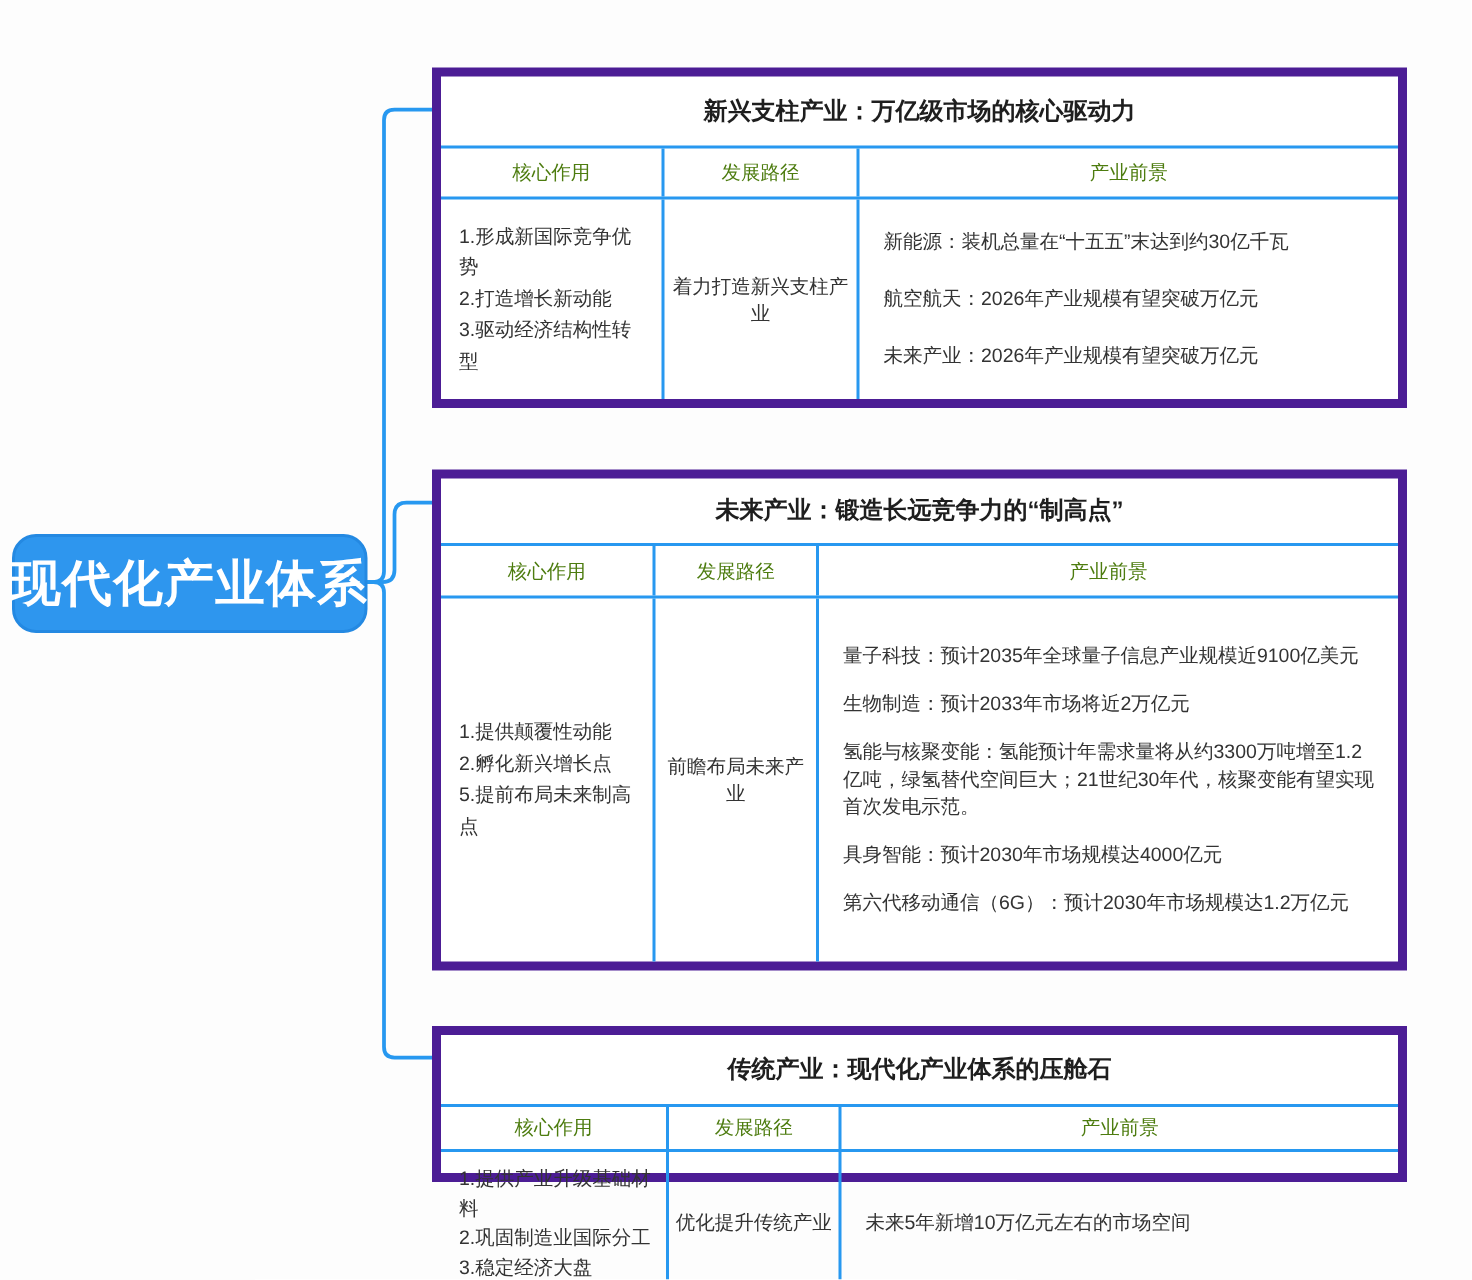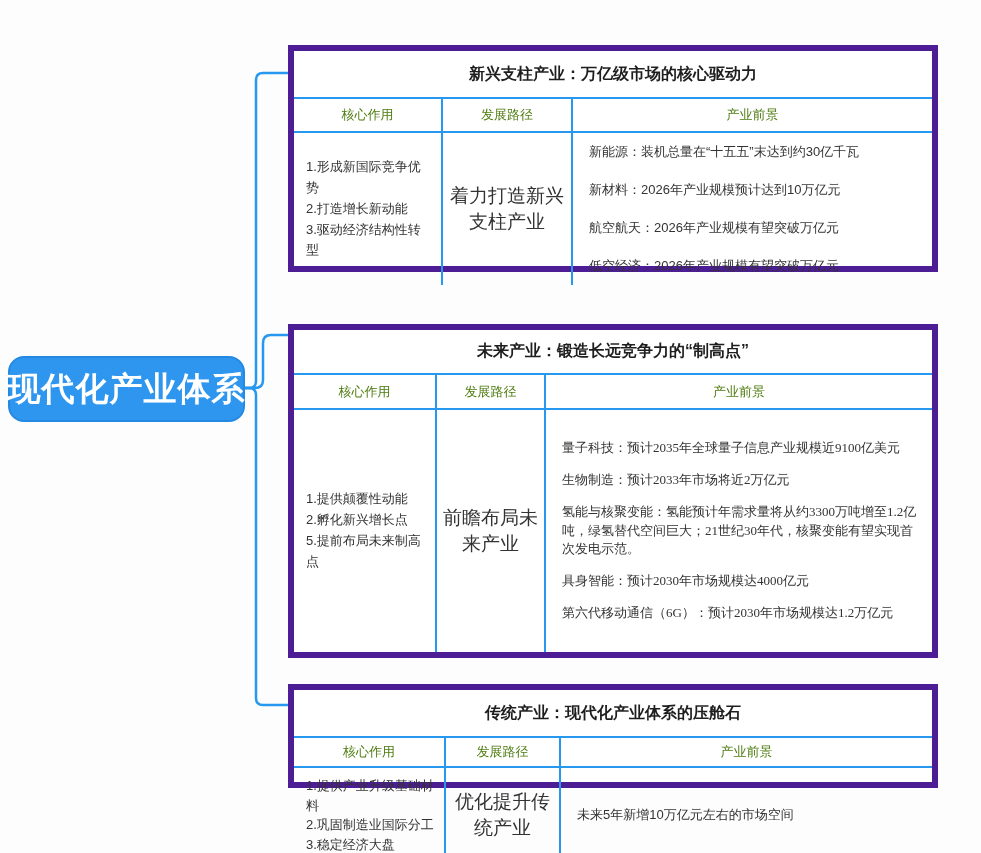--- a/index.html
+++ b/index.html
@@ -61,29 +61,29 @@
   .t-body > div { border-right:2px solid #2798F0; min-width:0; }
   .t-body > div:last-child { border-right:none; }
   .cell-core {
     display:flex; flex-direction:column; justify-content:center;
     padding:8px 8px 8px 12px;
     font-size:13px; line-height:1.6;
   }
   .cell-path {
     display:flex; align-items:center; justify-content:center;
     text-align:center;
-    font-size:19px; padding:4px;
+    font-size:13px; padding:4px;
   }
   .cell-prospects {
     display:flex; flex-direction:column; justify-content:center;
     padding:10px 12px 10px 16px;
     font-size:13px; line-height:1.45;
   }
   .cell-prospects.gap-lg { gap:19px; }
-  .cell-prospects.gap-md { gap:13px;font-family:Liberation Serif, serif; }
+  .cell-prospects.gap-md { gap:13px; }
 </style>
 </head>
 <body>
 
 <div class="canvas">
 
   <svg class="connectors" viewBox="0 0 981 853">
     <path d="M245,388 L249,388 Q256,388 256,381 L256,80 Q256,73 263,73 L289,73"></path>
     <path d="M245,388 L255,388 Q263,388 263,380 L263,343 Q263,335 271,335 L289,335"></path>
     <path d="M245,388 L249,388 Q256,388 256,395 L256,698 Q256,705 263,705 L289,705"></path>
@@ -102,28 +102,27 @@
     </div>
     <div class="t-body" style="grid-template-columns:149px 130px auto;">
       <div class="cell-core">
         <div>1.形成新国际竞争优势</div>
         <div>2.打造增长新动能</div>
         <div>3.驱动经济结构性转型</div>
       </div>
       <div class="cell-path">着力打造新兴支柱产业</div>
       <div class="cell-prospects gap-lg">
         <div>新能源：装机总量在“十五五”末达到约30亿千瓦</div>
-        <div>新材料：2026年产业规模预计达到10万亿元</div>
         <div>航空航天：2026年产业规模有望突破万亿元</div>
-        <div>低空经济：2026年产业规模有望突破万亿元</div>
+        <div>未来产业：2026年产业规模有望突破万亿元</div>
       </div>
     </div>
   </div>
 
-  <div class="mtable" style="top:324px; height:334px;">
+  <div class="mtable" style="top:313px; height:334px;">
     <div class="t-title" style="height:45px;">未来产业：锻造长远竞争力的“制高点”</div>
     <div class="t-head" style="grid-template-columns:143px 109px auto; height:35px;">
       <div>核心作用</div>
       <div>发展路径</div>
       <div>产业前景</div>
     </div>
     <div class="t-body" style="grid-template-columns:143px 109px auto;">
       <div class="cell-core">
         <div>1.提供颠覆性动能</div>
         <div>2.孵化新兴增长点</div>

